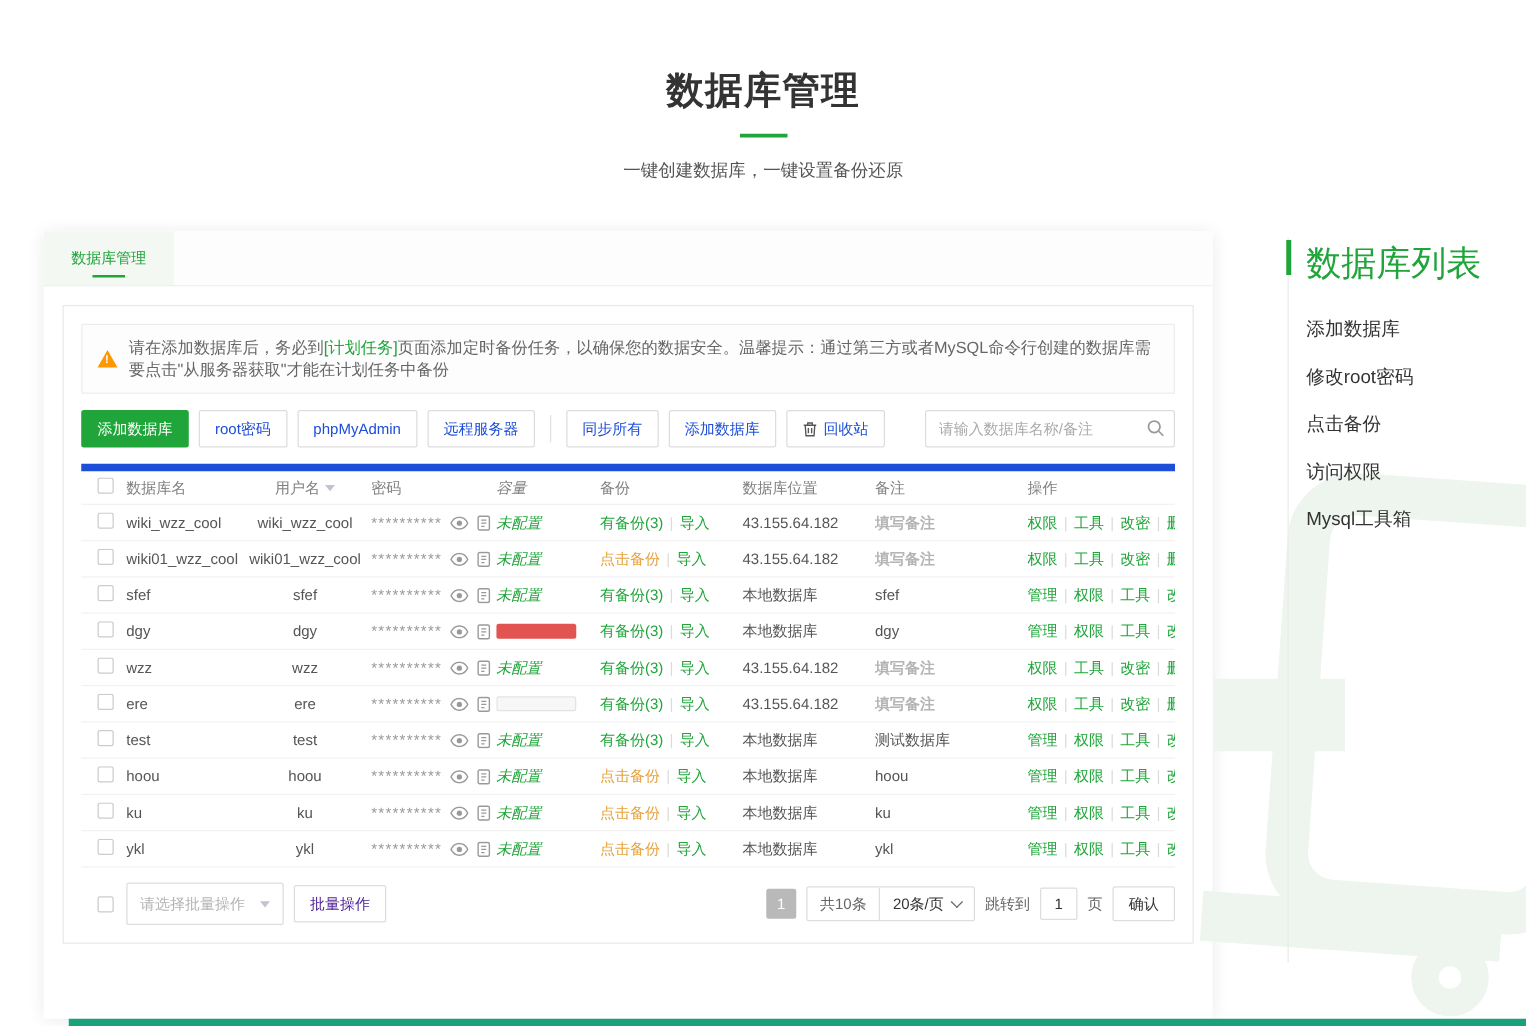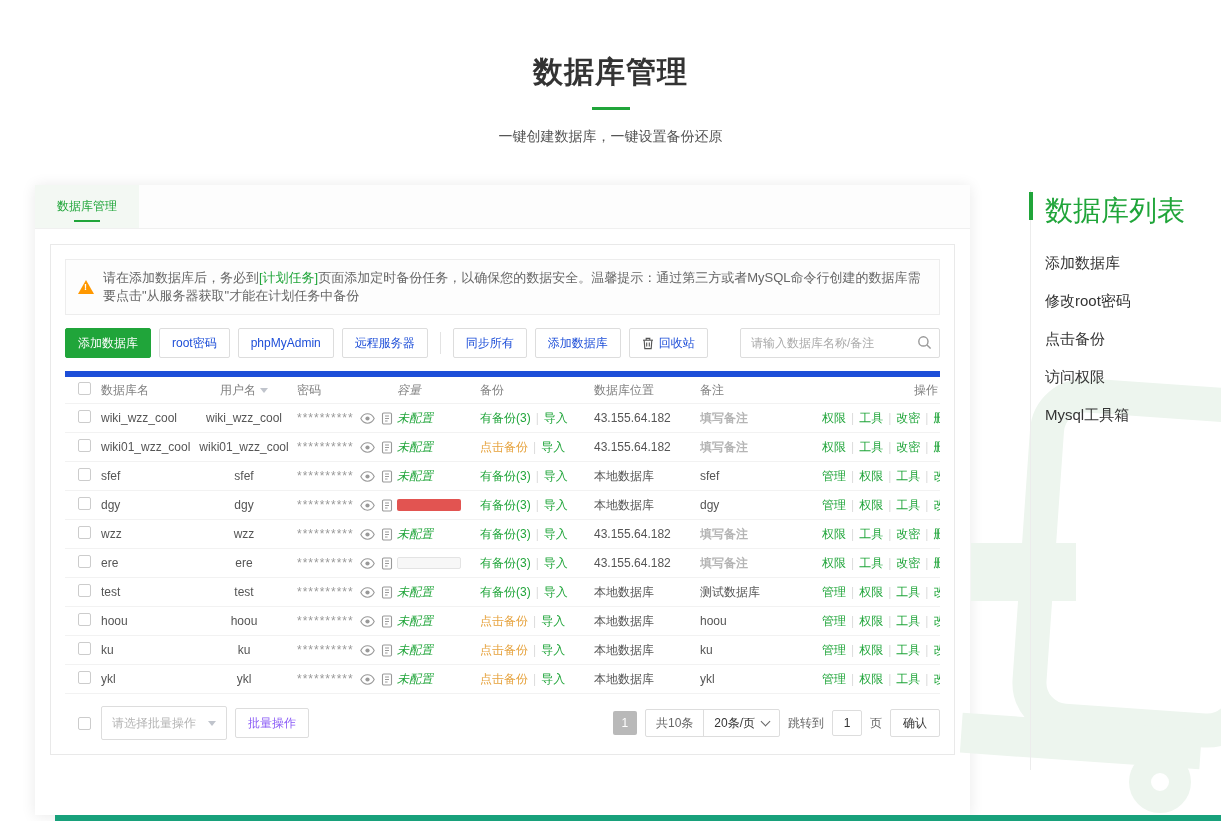--- a/index.html
+++ b/index.html
@@ -48,40 +48,40 @@
   .trow { height:29px; color:#555; }
   .cell { padding-right:6px; overflow:hidden; white-space:nowrap; }
   .c-cb   { width:36px; padding-left:13px; }
   .c-name { width:96px; }
   .c-user { width:100px;text-align:center; }
   .c-pwd  { width:100px; display:flex; align-items:center; gap:6px; }
   .c-cap  { width:68px;font-style:italic; }
   .c-bak  { width:114px;margin-left:15px; }
   .c-loc  { width:106px; }
   .c-note { width:122px; }
-  .c-act  { flex:1; text-align:right; padding-right:2px; }
+  .c-act  { flex:1; padding-right:2px; }
   .cb { width:13px; height:13px; border:1px solid #ccc; border-radius:2px; background:#fff; display:inline-block; cursor:pointer; }
   .stars { color:#999; letter-spacing:1px; }
   .icbtn { cursor:pointer; display:inline-flex; }
   .caret-down { display:inline-block; width:0; height:0; border-left:4px solid transparent;
     border-right:4px solid transparent; border-top:5px solid #c0c4cc; margin-left:4px; vertical-align:middle; }
   a.glink { color:#20a53a; text-decoration:none; cursor:pointer; }
   a.olink { color:#e6a23c; text-decoration:none; cursor:pointer; }
   .sep { color:#dcdcdc; margin:0 5px; }
   .note-ph { color:#b5b5b5; cursor:pointer;font-weight:bold; }
   .note-tx { color:#555; cursor:pointer; }
   .capbar { display:inline-block; width:64px; height:12px; border-radius:2px; margin-top:2px; }
   .capbar.red { background:#e25451; }
   .capbar.gray { background:#f7f7f7; border:1px solid #e3e3e3; }
 
   
   .tfoot { margin-top:12px; display:flex; align-items:center; font-size:12px; color:#666; }
   .fake-select { height:28px; border:1px solid #ddd; border-radius:2px; background:#fff;
     display:inline-flex; align-items:center; padding:16px 10px; gap:8px; color:#b5b5b5; cursor:pointer; }
-  .btn.muted { color:#8b5cf6; margin-left:8px; }
+  .btn.muted { color:#4c1d95; margin-left:8px; }
   .pager { margin-left:auto; display:flex; align-items:center; gap:8px; }
   .page-cur { width:24px; height:24px; background:#b9b9b9; color:#fff; font-size:12px;
     display:inline-flex; align-items:center; justify-content:center; border-radius:2px; cursor:pointer; }
   .pgroup { display:inline-flex; align-items:center; border:1px solid #ddd; border-radius:2px; height:28px; }
   .pgroup .total { padding:0 10px; color:#666; }
   .pgroup .psize { padding:0 10px; border-left:1px solid #ddd; height:100%; display:inline-flex;
     align-items:center; gap:7px; color:#333; cursor:pointer; }
   .chev { width:7px; height:7px; border-right:1.5px solid #666; border-bottom:1.5px solid #666;
     transform:rotate(45deg); margin-top:-4px; }
   .jump-input { width:30px; height:26px; border:1px solid #ddd; border-radius:2px; text-align:center;

